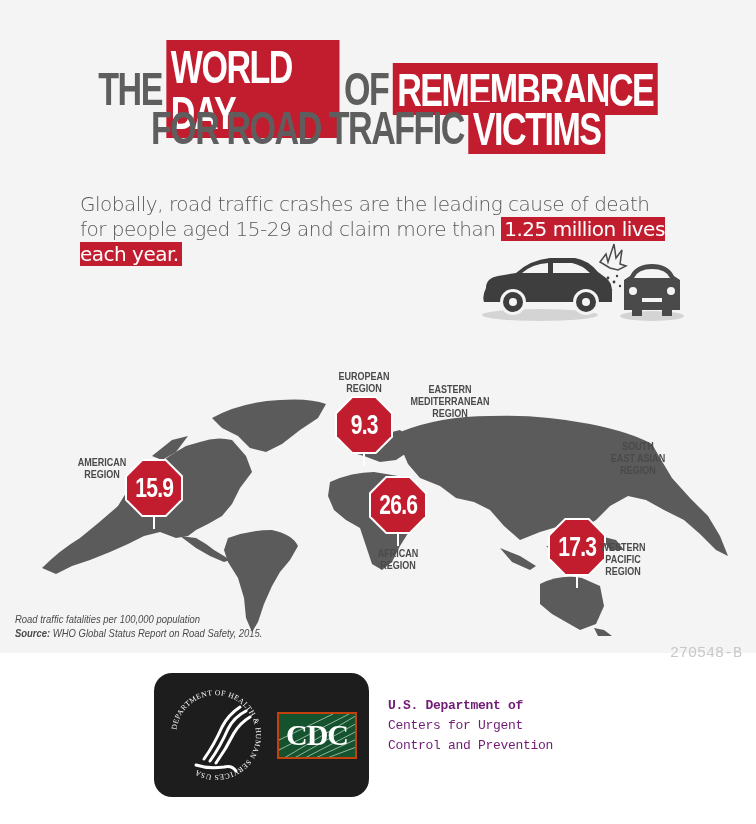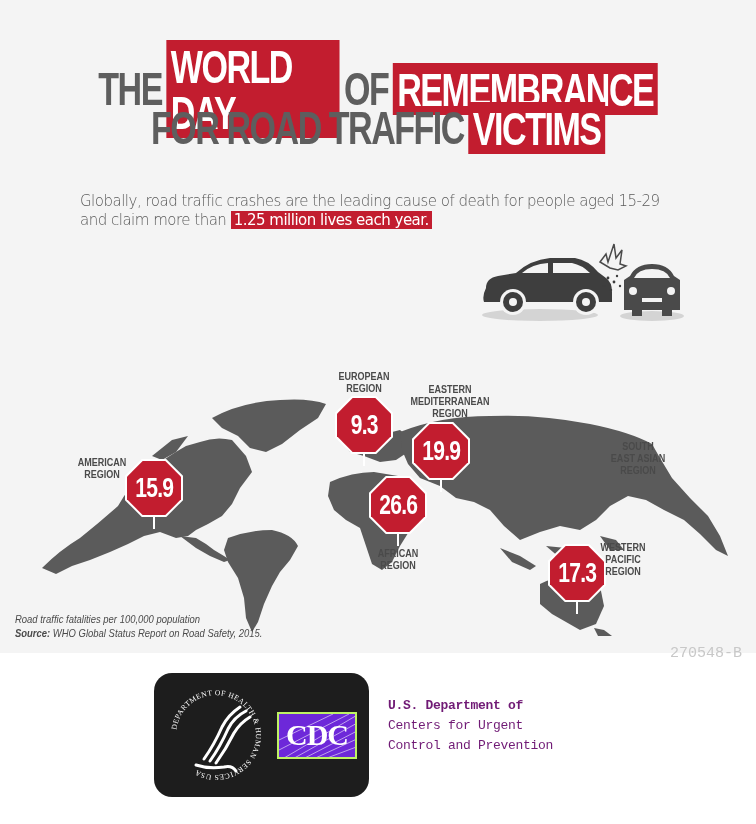--- a/index.html
+++ b/index.html
@@ -24,21 +24,21 @@
   .title-line.l2 { top: 102px; }
   .t-grey { color: #5e5e5e; }
   .t-red {
     background: #c21d2f; color: #ffffff; padding: 4px 6px 2px 6px;
   }
 
   
   .intro {
     position: absolute; left: 80px; top: 192px; width: 600px;
     font-family: "DejaVu Sans", sans-serif; font-weight: 300;
-    font-size: 15px; line-height: 19px; color: #5a5a5a; letter-spacing: -0.5px;
+    font-size: 20px; line-height: 25px; color: #5a5a5a; letter-spacing: -0.5px;
   }
   .intro .hl {
     background: #c21d2f; color: #fff; padding: 0 3px; font-weight: normal;
   }
   .urgent {
     position: absolute; left: 80px; top: 268px; width: 410px;
     font-family: "DejaVu Sans", sans-serif;
     font-size: 17.5px; line-height: 25px; color: #5a5a5a; letter-spacing: -0.5px;
   }
 
@@ -88,21 +88,21 @@
   }
 
   
   .logo-box {
     position: absolute; left: 154px; top: 673px; width: 215px; height: 124px;
     background: #1d1d1d; border-radius: 18px;
   }
   .hhs-seal { position: absolute; left: 10px; top: 10px; width: 104px; height: 104px; }
   .cdc-box {
     position: absolute; left: 123px; top: 39px; width: 80px; height: 47px;
-    border: 2px solid #bef264; background: #6d28d9; overflow: hidden;
+    border: 2px solid #c2410c; background: #14532d; overflow: hidden;
   }
   .cdc-text {
     position: absolute; left: 0; top: 6px; width: 100%; text-align: center;
     font-family: "Liberation Serif", serif; font-weight: bold;
     font-size: 30px; color: #ffffff; letter-spacing: -1px; line-height: 1;
   }
   .dept {
     position: absolute; left: 388px; top: 696px;
     font-family: Liberation Mono, monospace; font-size: 13px; line-height: 20px; color: #701a75;
     letter-spacing: -0.3px;
@@ -211,47 +211,40 @@
         <span class="val">9.3</span>
       </div>
       <div class="post"></div>
     </div>
 
     <div class="region-label" style="left:395px;top:23px;width:110px;">
       <div>EASTERN</div>
       <div>MEDITERRANEAN</div>
       <div>REGION</div>
     </div>
-    <div class="sign" style="left:412px;top:62px;">
-      <div class="octa"></div>
-      <div class="octa-in">
-        <span class="val">19.9</span>
-      </div>
-      <div class="post"></div>
-    </div>
 
     <div class="sign" style="left:369px;top:116px;">
       <div class="octa"></div>
       <div class="octa-in">
         <span class="val">26.6</span>
       </div>
       <div class="post"></div>
     </div>
     <div class="region-label" style="left:360px;top:187px;width:76px;">
       <div>AFRICAN</div>
       <div>REGION</div>
     </div>
 
     <div class="region-label" style="left:600px;top:80px;width:76px;">
       <div>SOUTH</div>
       <div>EAST ASIAN</div>
       <div>REGION</div>
     </div>
 
-    <div class="sign" style="left:548px;top:184px;">
+    <div class="sign" style="left:548px;top:158px;">
       <div class="octa"></div>
       <div class="octa-in">
         <span class="val">17.3</span>
       </div>
       <div class="post"></div>
     </div>
     <div class="region-label" style="left:585px;top:181px;width:76px;">
       <div>WESTERN</div>
       <div>PACIFIC</div>
       <div>REGION</div>

